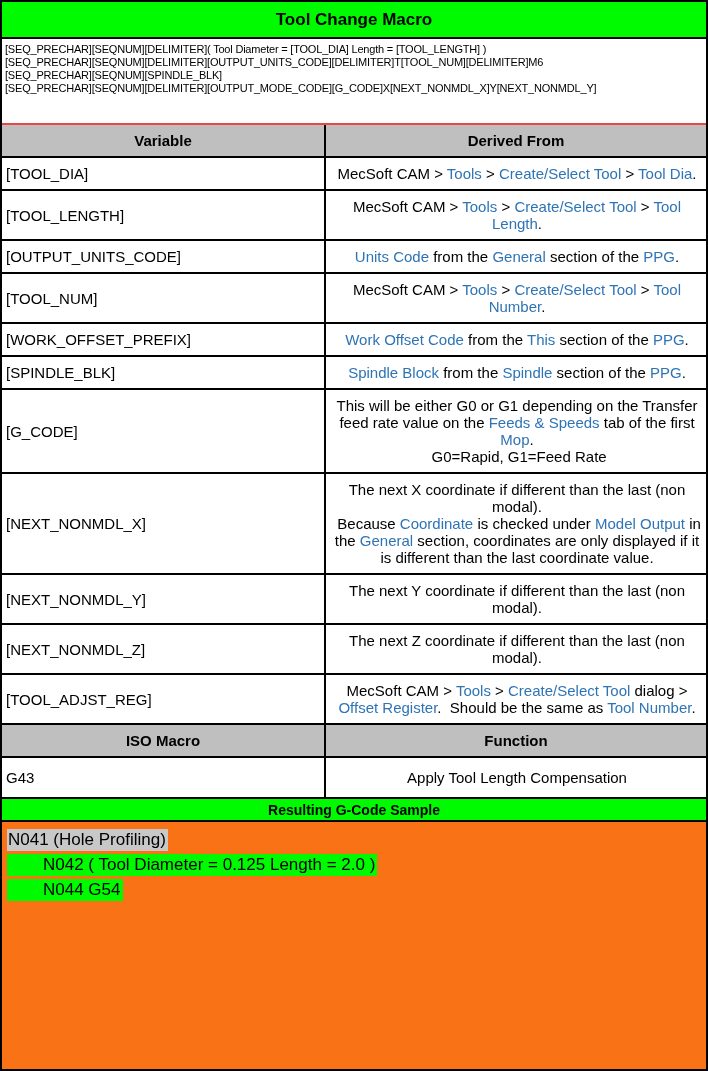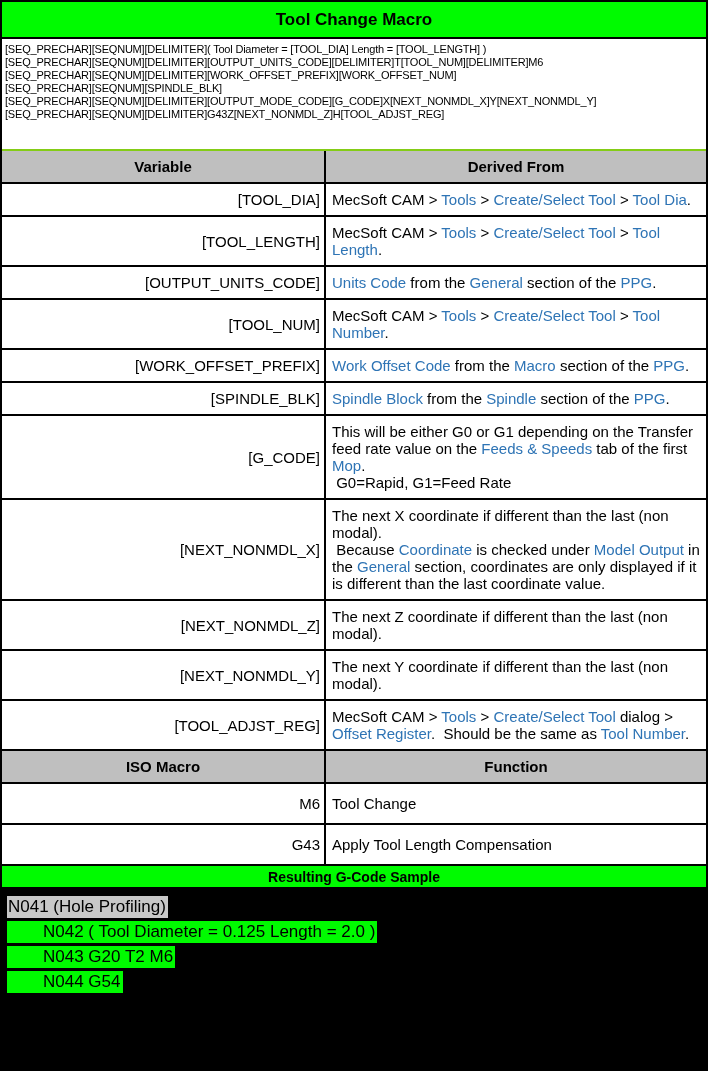--- a/index.html
+++ b/index.html
@@ -14,52 +14,52 @@
   .section { flex-shrink:0; }
   .title-bar {
     background:var(--header-green);
     border-bottom:2px solid #000;
     height:37px;
     display:flex; align-items:center; justify-content:center;
     font-weight:bold; font-size:17px; color:#000;
   }
   .macro-block {
     background:#fff;
-    border-bottom:2px solid #84cc16;
+    border-bottom:2px solid #ef4444;
     padding:4px 21px 28px 3px;
   }
   .macro-line {
     font-size:11px; line-height:13px; color:#000;
     white-space:nowrap; letter-spacing:-0.2px;
   }
   table { border-collapse:collapse; width:100%; table-layout:fixed; }
   th, td { border:2px solid #000; }
   tr > *:first-child { width:323px; }
   th {
     background:var(--table-header-gray);
     font-weight:bold; font-size:15px; color:#000;
     text-align:center; padding:7px 4px; line-height:17px;
   }
   td { font-size:15px; line-height:17px; color:#000; vertical-align:middle; }
-  .var-cell, .code-cell { text-align:right; padding:7px 4px; }
-  .derived-cell, .func-cell { text-align:left; padding:7px 4px 7px 6px; white-space:pre-wrap; }
+  .var-cell, .code-cell { text-align:left; padding:7px 4px; }
+  .derived-cell, .func-cell { text-align:center; padding:7px 4px 7px 6px; white-space:pre-wrap; }
   .iso-table td { padding-top:11px; padding-bottom:11px; }
   table { border-style:hidden;padding-left:40px; } 
   .table-wrap { border-bottom:2px solid #000; }
   .link { color:var(--link-blue); cursor:pointer; }
   .sample-bar {
     background:var(--header-green);
     border-bottom:2px solid #000;
     height:23px;
     display:flex; align-items:center; justify-content:center;
     font-weight:bold; font-size:14px; color:#000;
   }
   .gcode-block {
     flex:1 1 auto; min-height:0;
-    background:#000000;
+    background:#f97316;
     padding:7px 5px;
     overflow:hidden;
   }
   .gcode-line {
     font-size:17px; line-height:21px;
     margin-bottom:4px;
     white-space:pre-wrap;
   }
   .hl { padding:1px 2px 2px 1px; }
   .hl-green { background:var(--hl-green); color:#000;padding-left:36px; }
@@ -70,24 +70,22 @@
 
 <div class="doc">
 
   <div class="section title-bar">
     <span>Tool Change Macro</span>
   </div>
 
   <div class="section macro-block">
       <div class="macro-line">[SEQ_PRECHAR][SEQNUM][DELIMITER]( Tool Diameter = [TOOL_DIA] Length = [TOOL_LENGTH] )</div>
       <div class="macro-line">[SEQ_PRECHAR][SEQNUM][DELIMITER][OUTPUT_UNITS_CODE][DELIMITER]T[TOOL_NUM][DELIMITER]M6</div>
-      <div class="macro-line">[SEQ_PRECHAR][SEQNUM][DELIMITER][WORK_OFFSET_PREFIX][WORK_OFFSET_NUM]</div>
       <div class="macro-line">[SEQ_PRECHAR][SEQNUM][SPINDLE_BLK]</div>
       <div class="macro-line">[SEQ_PRECHAR][SEQNUM][DELIMITER][OUTPUT_MODE_CODE][G_CODE]X[NEXT_NONMDL_X]Y[NEXT_NONMDL_Y]</div>
-      <div class="macro-line">[SEQ_PRECHAR][SEQNUM][DELIMITER]G43Z[NEXT_NONMDL_Z]H[TOOL_ADJST_REG]</div>
     </div>
 
   <div class="section table-wrap">
     <table>
       <thead>
         <tr>
           <th>Variable</th>
           <th>Derived From</th>
         </tr>
       </thead>
@@ -103,77 +101,72 @@
           <tr>
             <td class="var-cell">[OUTPUT_UNITS_CODE]</td>
             <td class="derived-cell"><span class="link">Units Code</span><span> from the </span><span class="link">General</span><span> section of the </span><span class="link">PPG</span><span>.</span></td>
           </tr>
           <tr>
             <td class="var-cell">[TOOL_NUM]</td>
             <td class="derived-cell"><span>MecSoft CAM &gt; </span><span class="link">Tools</span><span> &gt; </span><span class="link">Create/Select Tool</span><span> &gt; </span><span class="link">Tool Number</span><span>.</span></td>
           </tr>
           <tr>
             <td class="var-cell">[WORK_OFFSET_PREFIX]</td>
-            <td class="derived-cell"><span class="link">Work Offset Code</span><span> from the </span><span class="link">Macro</span><span> section of the </span><span class="link">PPG</span><span>.</span></td>
+            <td class="derived-cell"><span class="link">Work Offset Code</span><span> from the </span><span class="link">This</span><span> section of the </span><span class="link">PPG</span><span>.</span></td>
           </tr>
           <tr>
             <td class="var-cell">[SPINDLE_BLK]</td>
             <td class="derived-cell"><span class="link">Spindle Block</span><span> from the </span><span class="link">Spindle</span><span> section of the </span><span class="link">PPG</span><span>.</span></td>
           </tr>
           <tr>
             <td class="var-cell">[G_CODE]</td>
             <td class="derived-cell"><span>This will be either G0 or G1 depending on the Transfer feed rate value on the </span><span class="link">Feeds &amp; Speeds</span><span> tab of the first </span><span class="link">Mop</span><span>.
  G0=Rapid, G1=Feed Rate</span></td>
           </tr>
           <tr>
             <td class="var-cell">[NEXT_NONMDL_X]</td>
             <td class="derived-cell"><span>The next X coordinate if different than the last (non modal).
  Because </span><span class="link">Coordinate</span><span> is checked under </span><span class="link">Model Output</span><span> in the </span><span class="link">General</span><span> section, coordinates are only displayed if it is different than the last coordinate value.</span></td>
           </tr>
           <tr>
+            <td class="var-cell">[NEXT_NONMDL_Y]</td>
+            <td class="derived-cell"><span>The next Y coordinate if different than the last (non modal).</span></td>
+          </tr>
+          <tr>
             <td class="var-cell">[NEXT_NONMDL_Z]</td>
             <td class="derived-cell"><span>The next Z coordinate if different than the last (non modal).</span></td>
-          </tr>
-          <tr>
-            <td class="var-cell">[NEXT_NONMDL_Y]</td>
-            <td class="derived-cell"><span>The next Y coordinate if different than the last (non modal).</span></td>
           </tr>
           <tr>
             <td class="var-cell">[TOOL_ADJST_REG]</td>
             <td class="derived-cell"><span>MecSoft CAM &gt; </span><span class="link">Tools</span><span> &gt; </span><span class="link">Create/Select Tool</span><span> dialog &gt; </span><span class="link">Offset Register</span><span>.  Should be the same as </span><span class="link">Tool Number</span><span>.</span></td>
           </tr>
         </tbody>
     </table>
   </div>
 
   <div class="section table-wrap">
     <table class="iso-table">
       <thead>
         <tr>
           <th>ISO Macro</th>
           <th>Function</th>
         </tr>
       </thead>
       <tbody>
           <tr>
-            <td class="code-cell">M6</td>
-            <td class="func-cell">Tool Change</td>
-          </tr>
-          <tr>
             <td class="code-cell">G43</td>
             <td class="func-cell">Apply Tool Length Compensation</td>
           </tr>
         </tbody>
     </table>
   </div>
 
   <div class="section sample-bar">
     <span>Resulting G-Code Sample</span>
   </div>
 
   <div class="gcode-block">
       <div class="gcode-line"><span class="hl hl-gray">N041 (Hole Profiling)</span></div>
       <div class="gcode-line"><span class="hl hl-green">N042 ( Tool Diameter = 0.125 Length = 2.0 )</span></div>
-      <div class="gcode-line"><span class="hl hl-green">N043 G20 T2 M6</span></div>
       <div class="gcode-line"><span class="hl hl-green">N044 G54</span></div>
     </div>
 
 </div>
 
 </body></html>

